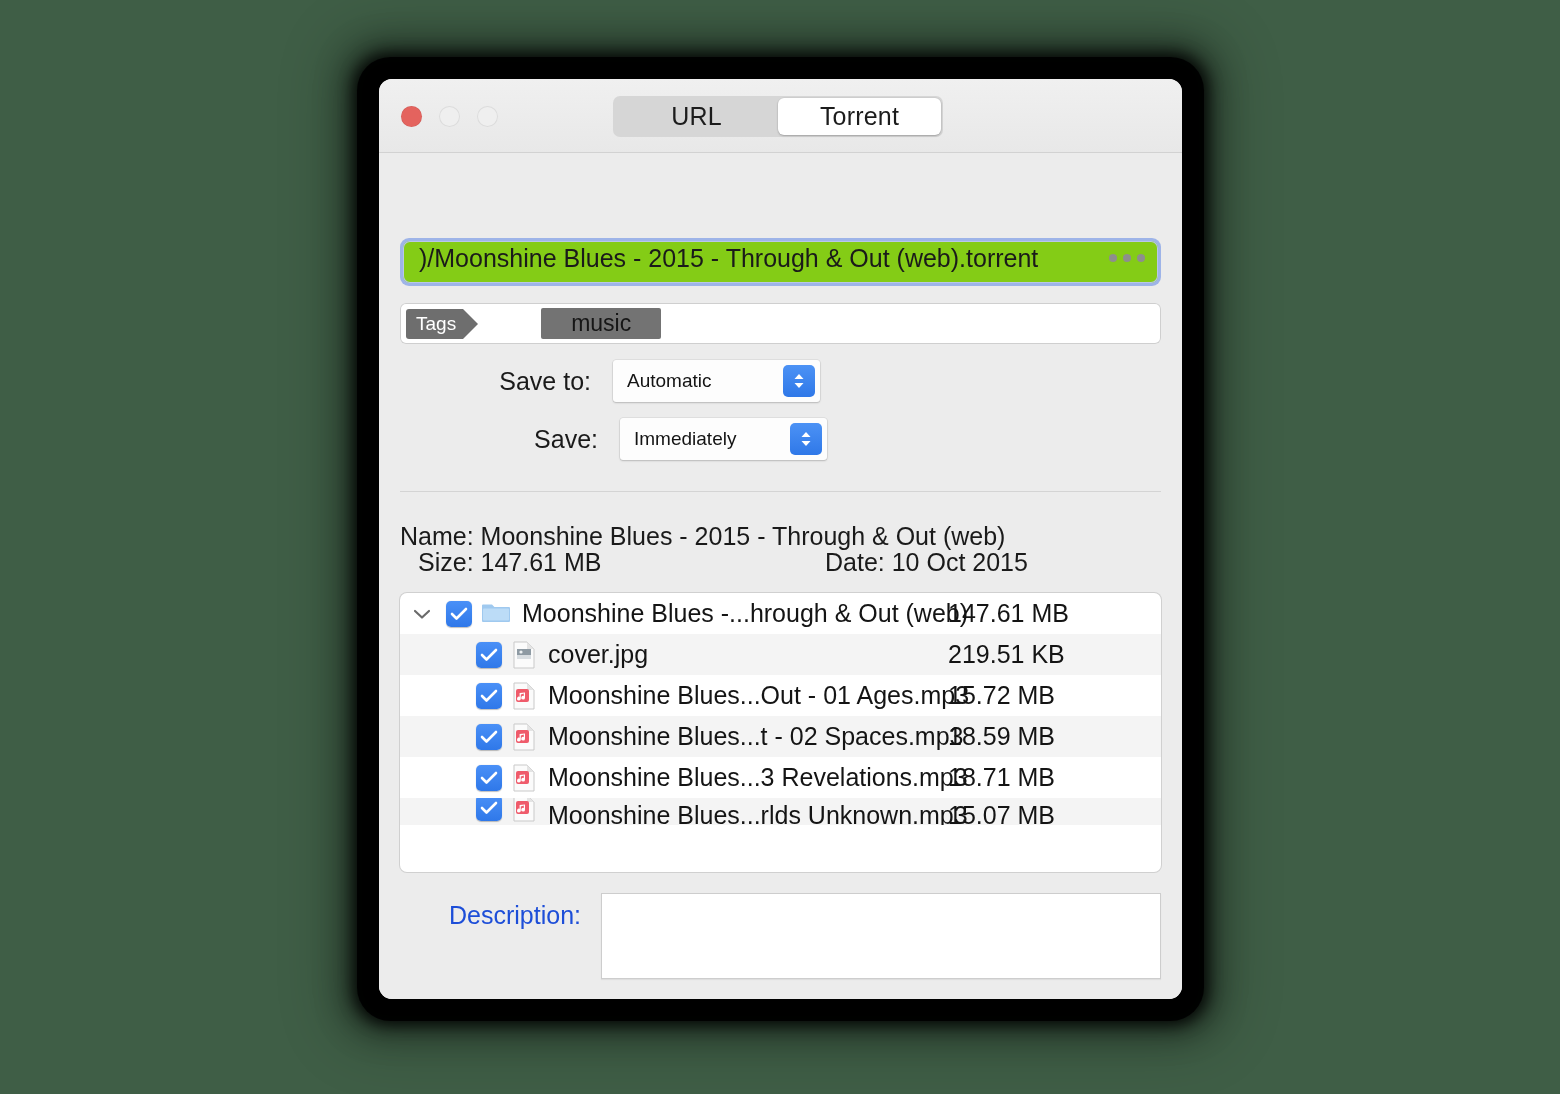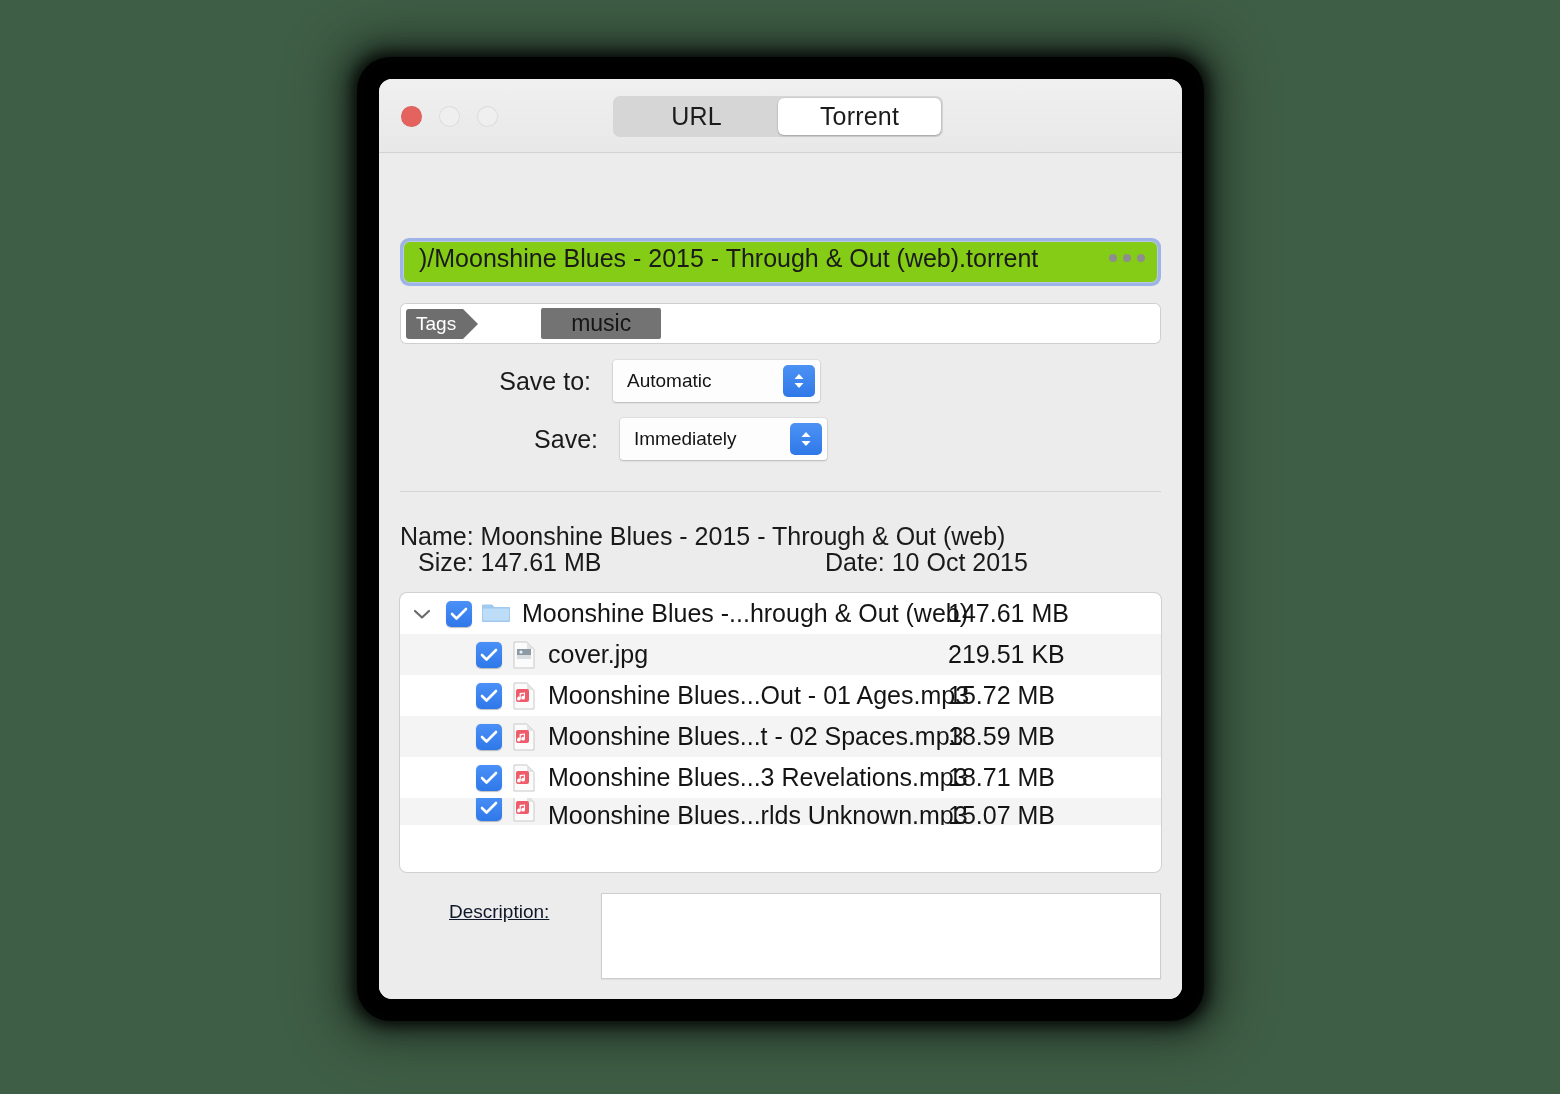--- a/index.html
+++ b/index.html
@@ -140,21 +140,21 @@
   }
   .cbox {
     position: absolute; width: 26px; height: 26px; border-radius: 5px;
     background: linear-gradient(#4a90f7, #2f78e9);
     display: flex; align-items: center; justify-content: center;
     box-shadow: 0 .5px 1px rgba(0,0,0,.25);
   }
   .ficon { position: absolute; width: 28px; height: 28px; }
 
   
-  .desc-label { position: absolute; left: 70px; top: 748px; font-size: 19px; color: #0f172a; text-decoration: underline; }
+  .desc-label { position: absolute; left: 70px; top: 748px; font-size: 25px; color: #1d4ed8; }
   .desc-box {
     position: absolute; left: 222px; top: 740px; width: 560px; height: 86px;
     background: #fff; box-shadow: inset 0 0 0 1px #cdcdcd, 0 1px 1px rgba(0,0,0,.06);
   }
 </style>
 </head>
 <body>
 
 <div id="stage">
   <div class="window">

